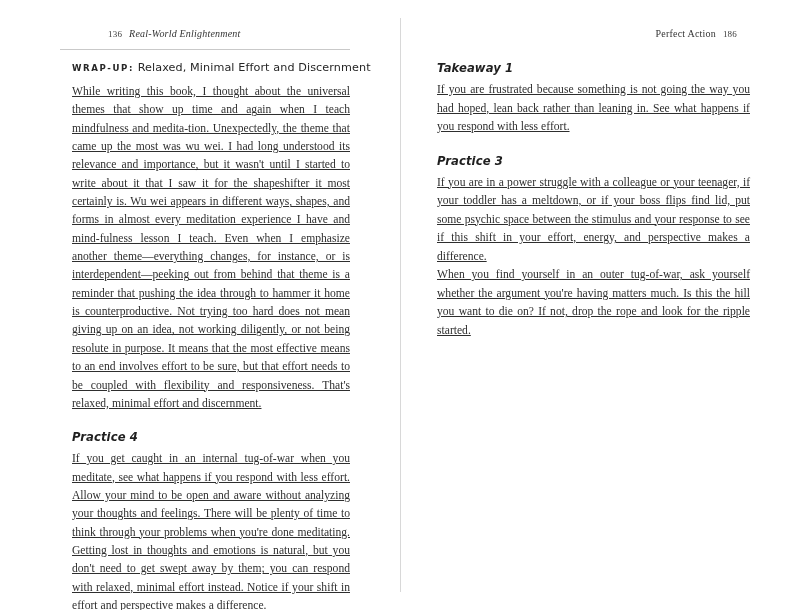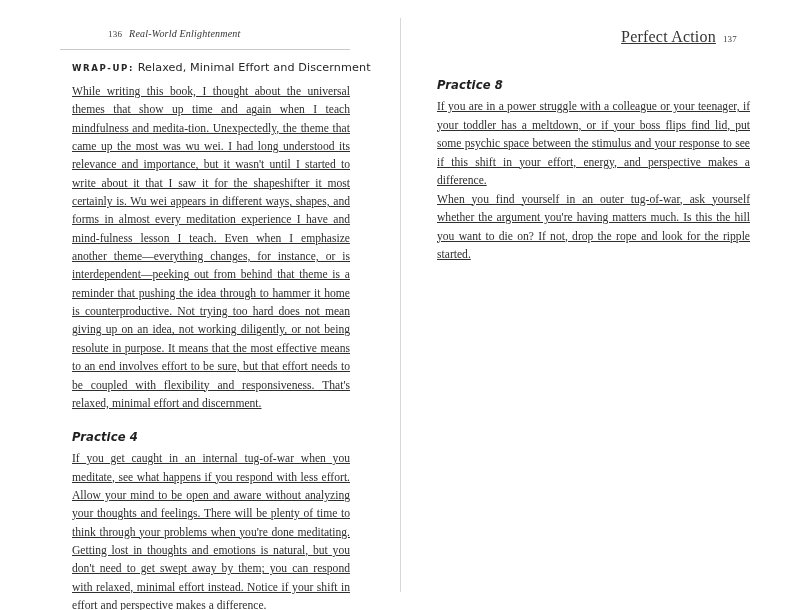--- a/index.html
+++ b/index.html
@@ -59,23 +59,22 @@
     font-variant-numeric: oldstyle-nums;
     color: #3a3a3a;
   }
   .booktitle {
     font-style: italic;
     font-size: 10px;
     color: #343434;
   }
   .chaptitle {
     font-style: normal;
-    font-size: 16px;
+    font-size: 10px;
     color: #343434;
-    text-decoration: underline;
   }
   .rh-gap { display: inline-block; width: 7px; }
 
   
   .head-rule {
     margin-top: 7px;
     margin-left: -12px;
     width: 290px;
     height: 1px;
     background: #c9c9c9;
@@ -152,26 +151,28 @@
     <p class="body blk">While writing this book, I thought about the universal themes that show up time and again when I teach mindfulness and medita-tion. Unexpectedly, the theme that came up the most was wu wei. I had long understood its relevance and importance, but it wasn't until I started to write about it that I saw it for the shapeshifter it most certainly is. Wu wei appears in different ways, shapes, and forms in almost every meditation experience I have and mind-fulness lesson I teach. Even when I emphasize another theme—everything changes, for instance, or is interdependent—peeking out from behind that theme is a reminder that pushing the idea through to hammer it home is counterproductive. Not trying too hard does not mean giving up on an idea, not working diligently, or not being resolute in purpose. It means that the most effective means to an end involves effort to be sure, but that effort needs to be coupled with flexibility and responsiveness. That's relaxed, minimal effort and discernment.</p>
 
     <div class="subhead spaced">Practice 4</div>
     <p class="body">If you get caught in an internal tug-of-war when you meditate, see what happens if you respond with less effort. Allow your mind to be open and aware without analyzing your thoughts and feelings. There will be plenty of time to think through your problems when you're done meditating. Getting lost in thoughts and emotions is natural, but you don't need to get swept away by them; you can respond with relaxed, minimal effort instead. Notice if your shift in effort and perspective makes a difference.</p>
 
   </div>
 
   <div class="page page-right">
 
     <div class="runhead runhead-right">
-      <span class="chaptitle">Perfect Action</span><span class="rh-gap"></span><span class="folio">137</span>
+      <span class="chaptitle">Perfect Action</span><span class="rh-gap"></span><span class="folio">186</span>
     </div>
 
     <div style="height:19px"></div>
 
+    <div class="subhead">Takeaway 1</div>
+    <p class="body">If you are frustrated because something is not going the way you had hoped, lean back rather than leaning in. See what happens if you respond with less effort.</p>
 
-    <div class="subhead spaced">Practice 8</div>
+    <div class="subhead spaced">Practice 3</div>
     <p class="body">If you are in a power struggle with a colleague or your teenager, if your toddler has a meltdown, or if your boss flips find lid, put some psychic space between the stimulus and your response to see if this shift in your effort, energy, and perspective makes a difference.</p>
 
     <p class="body">When you find yourself in an outer tug-of-war, ask yourself whether the argument you're having matters much. Is this the hill you want to die on? If not, drop the rope and look for the ripple started.</p>
 
   </div>
 
 </div>
 
 </body></html>

